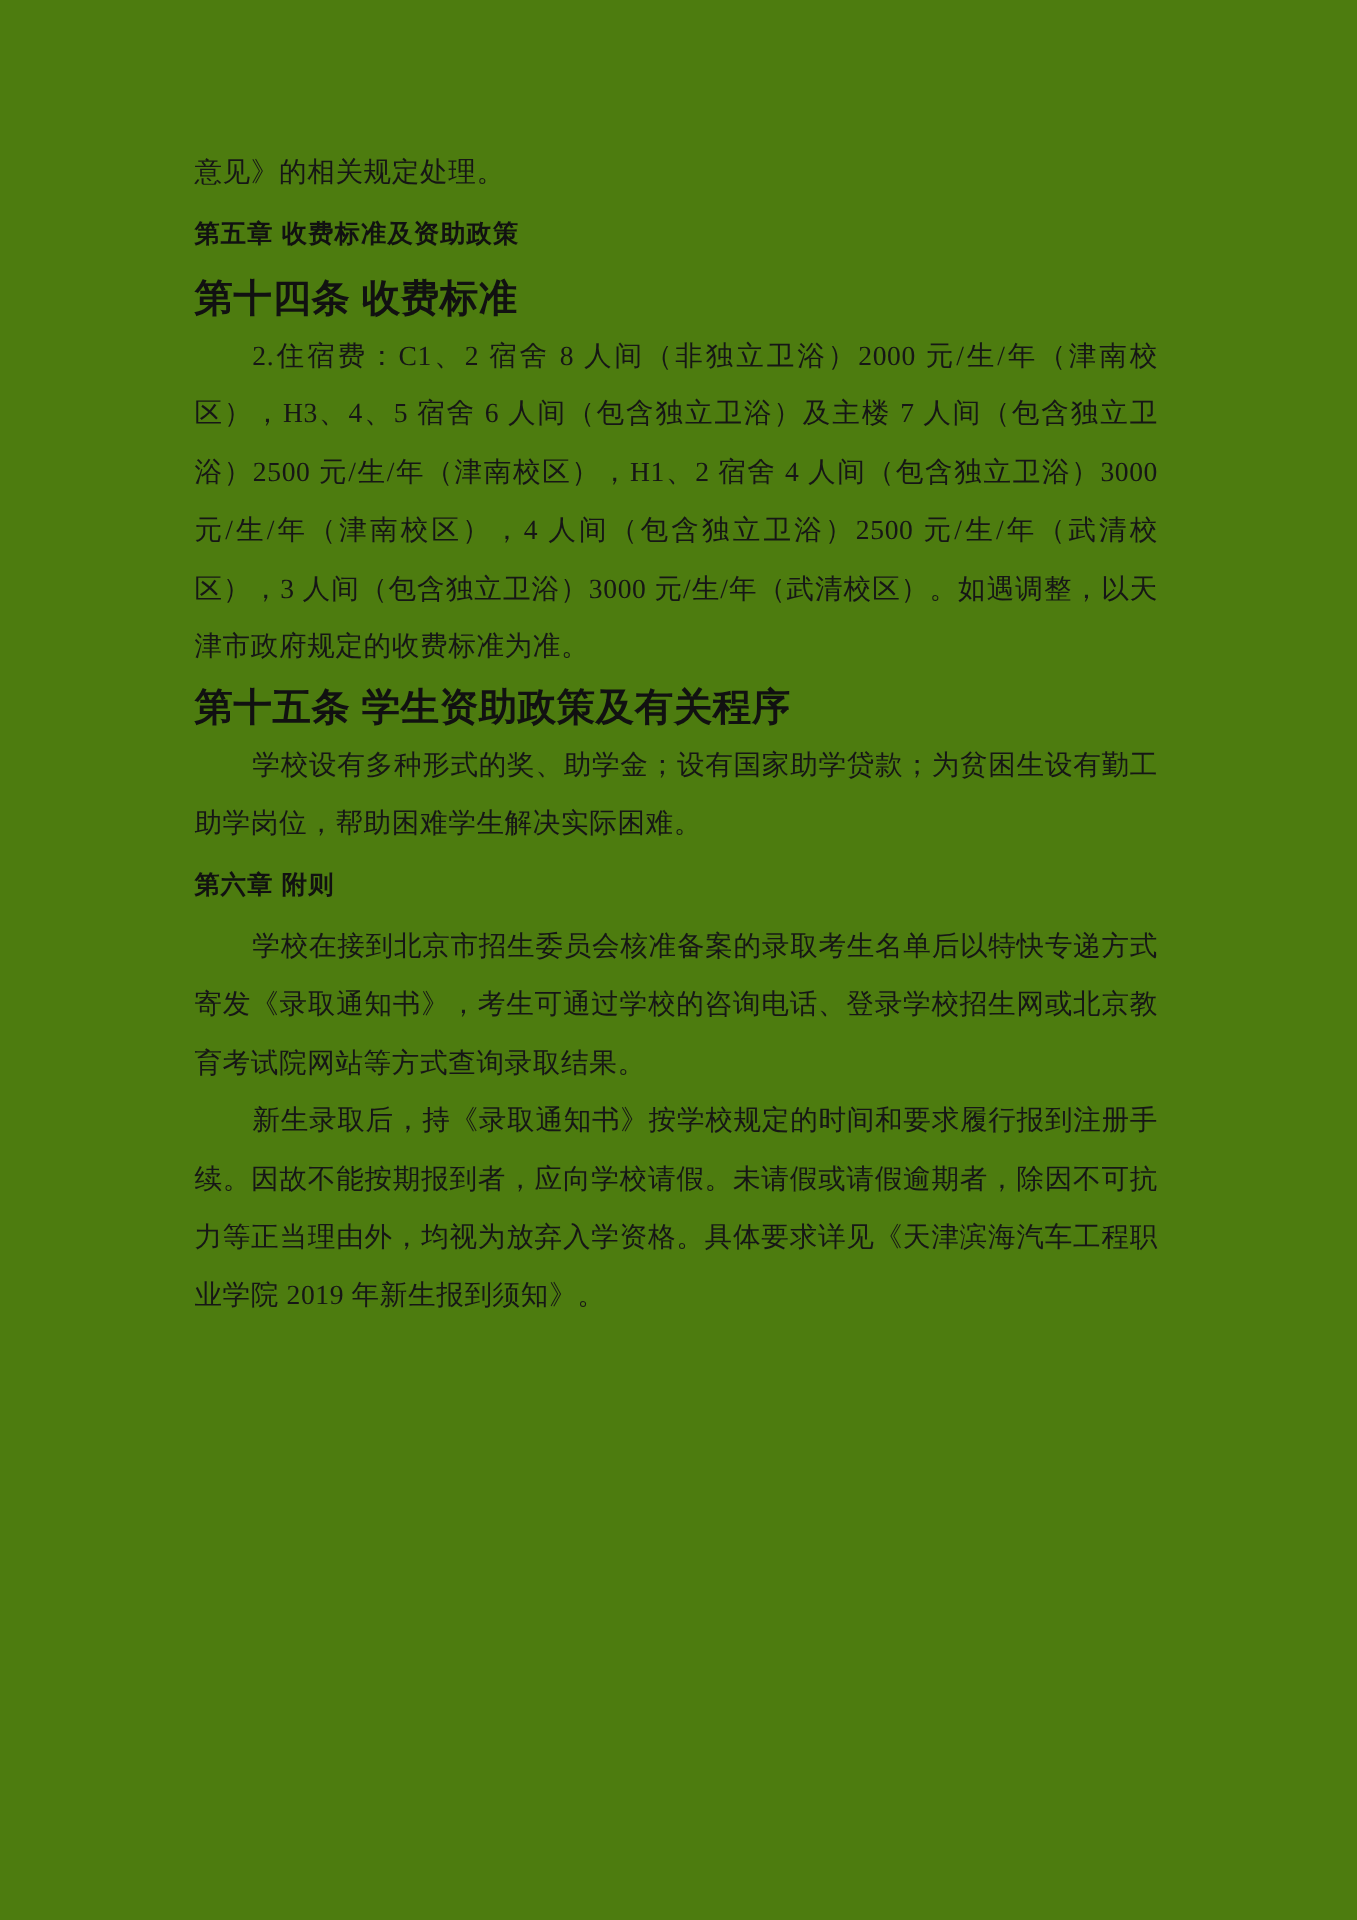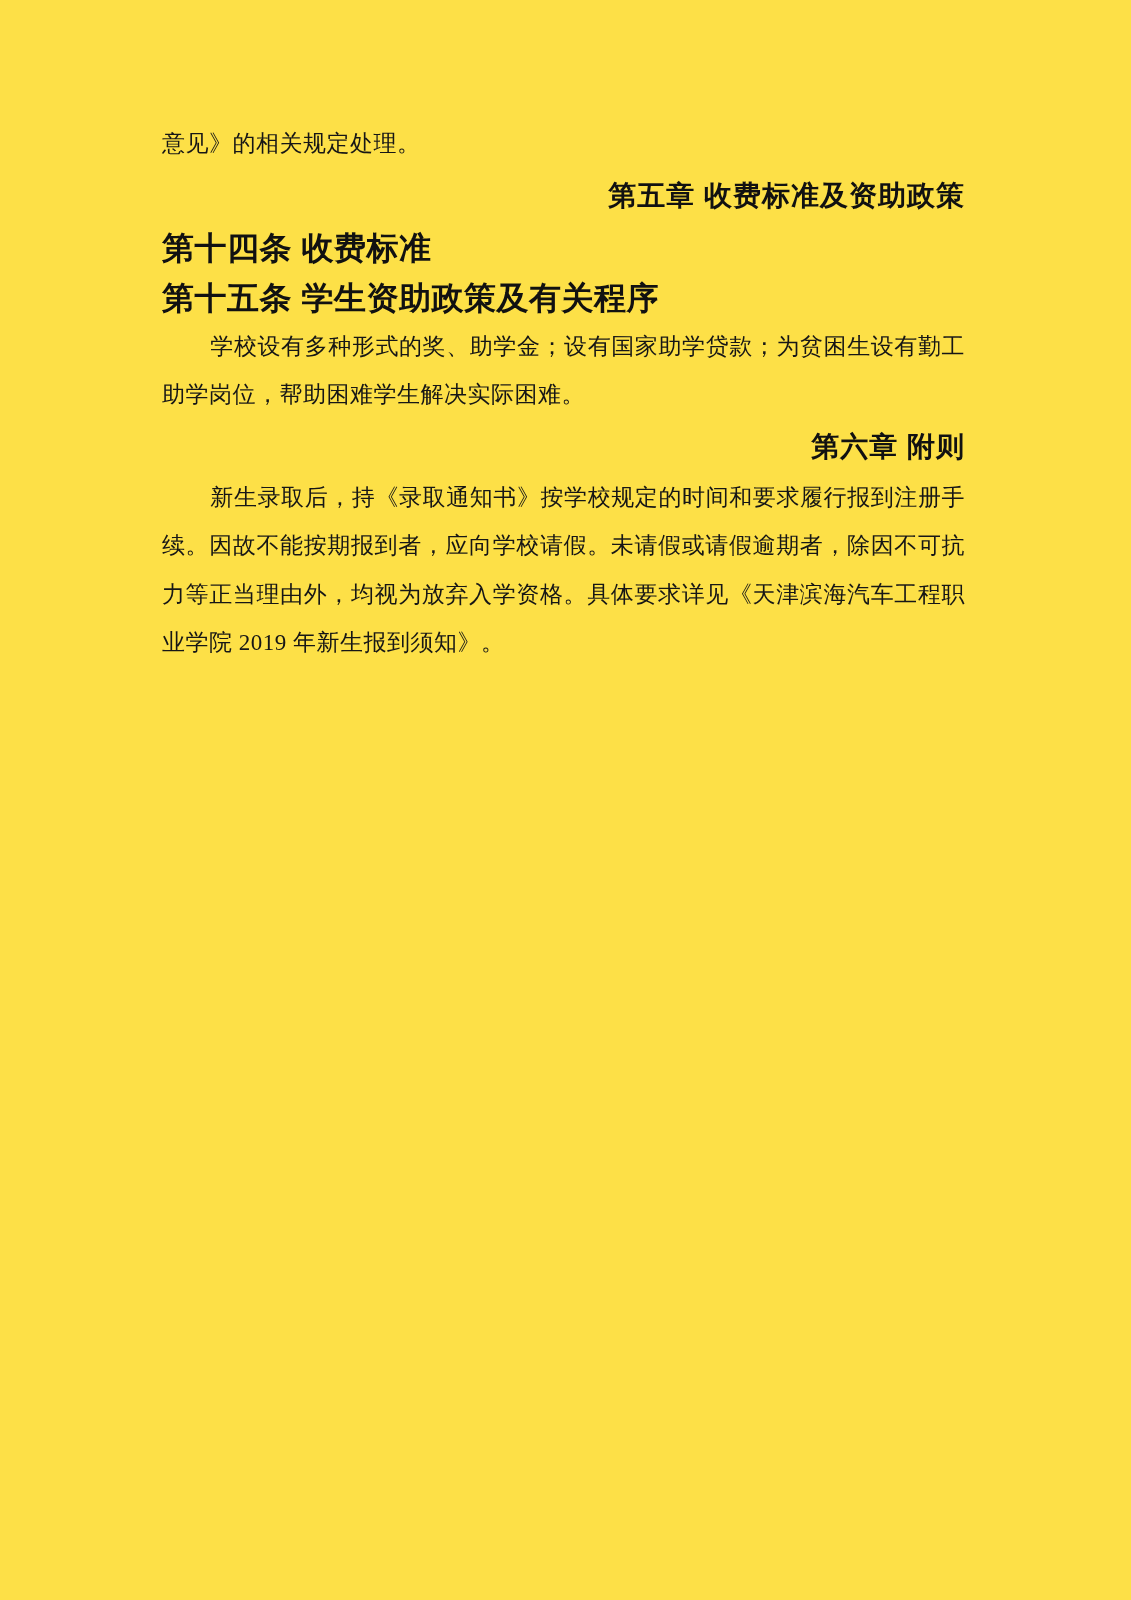--- a/index.html
+++ b/index.html
@@ -5,21 +5,21 @@
   * { margin: 0; padding: 0; box-sizing: border-box; }
   html, body {
     background: #ffffff;
     font-family: "Liberation Serif", "DejaVu Serif", serif;
   }
   .page {
     position: relative;
     width: 1131px;
     height: 1600px;
     margin: 0 auto;
-    background: #fde047;
+    background: #4d7c0f;
     color: #161616;
     overflow: hidden;
   }
   .content {
     position: absolute;
     top: 120px;
     left: 162px;
     width: 803px;
   }
   .body-text {
@@ -29,23 +29,23 @@
     text-justify: inter-ideograph;
     color: #161616;
     letter-spacing: 0.5px;
   }
   .body-text.indent {
     text-indent: 2.1em;
   }
   .chapter-title {
     font-family: "Liberation Sans", "DejaVu Sans", sans-serif;
     font-weight: 700;
-    font-size: 28px;
+    font-size: 21px;
     line-height: 54px;
-    text-align: right;
+    text-align: left;
     color: #111111;
     letter-spacing: 1px;
   }
   .article-heading {
     font-family: "Liberation Sans", "DejaVu Sans", sans-serif;
     font-weight: 700;
     font-size: 32px;
     line-height: 50px;
     text-align: left;
     color: #111111;
@@ -58,26 +58,28 @@
 <div class="page">
   <div class="content">
 
     <p class="body-text">意见》的相关规定处理。</p>
 
     <h1 class="chapter-title">第五章 收费标准及资助政策</h1>
 
     <h2 class="article-heading">第十四条 收费标准</h2>
 
 
+    <p class="body-text indent">2.住宿费：C1、2 宿舍 8 人间（非独立卫浴）2000 元/生/年（津南校区），H3、4、5 宿舍 6 人间（包含独立卫浴）及主楼 7 人间（包含独立卫浴）2500 元/生/年（津南校区），H1、2 宿舍 4 人间（包含独立卫浴）3000 元/生/年（津南校区），4 人间（包含独立卫浴）2500 元/生/年（武清校区），3 人间（包含独立卫浴）3000 元/生/年（武清校区）。如遇调整，以天津市政府规定的收费标准为准。</p>
 
     <h2 class="article-heading">第十五条 学生资助政策及有关程序</h2>
 
     <p class="body-text indent">学校设有多种形式的奖、助学金；设有国家助学贷款；为贫困生设有勤工助学岗位，帮助困难学生解决实际困难。</p>
 
     <h1 class="chapter-title">第六章 附则</h1>
 
 
+    <p class="body-text indent">学校在接到北京市招生委员会核准备案的录取考生名单后以特快专递方式寄发《录取通知书》，考生可通过学校的咨询电话、登录学校招生网或北京教育考试院网站等方式查询录取结果。</p>
 
     <p class="body-text indent">新生录取后，持《录取通知书》按学校规定的时间和要求履行报到注册手续。因故不能按期报到者，应向学校请假。未请假或请假逾期者，除因不可抗力等正当理由外，均视为放弃入学资格。具体要求详见《天津滨海汽车工程职业学院 2019 年新生报到须知》。</p>
 
 
   </div>
 </div>
 
 </body></html>

